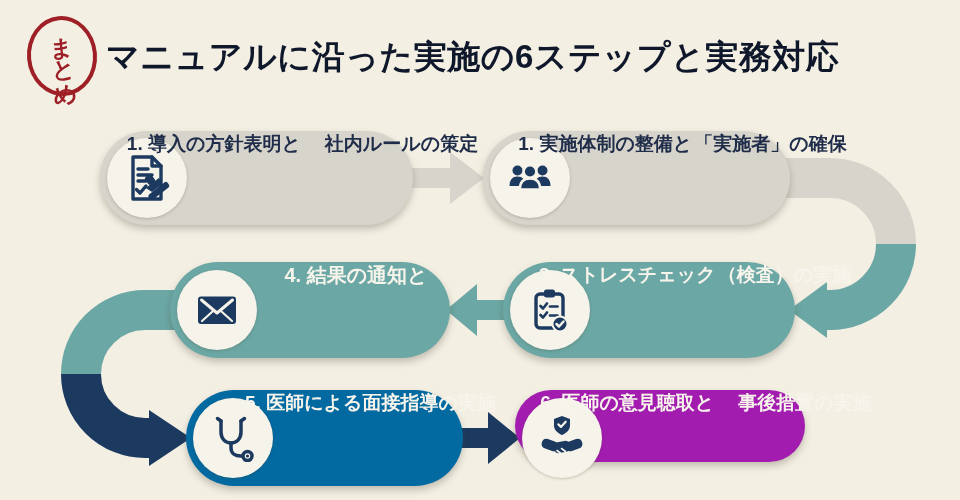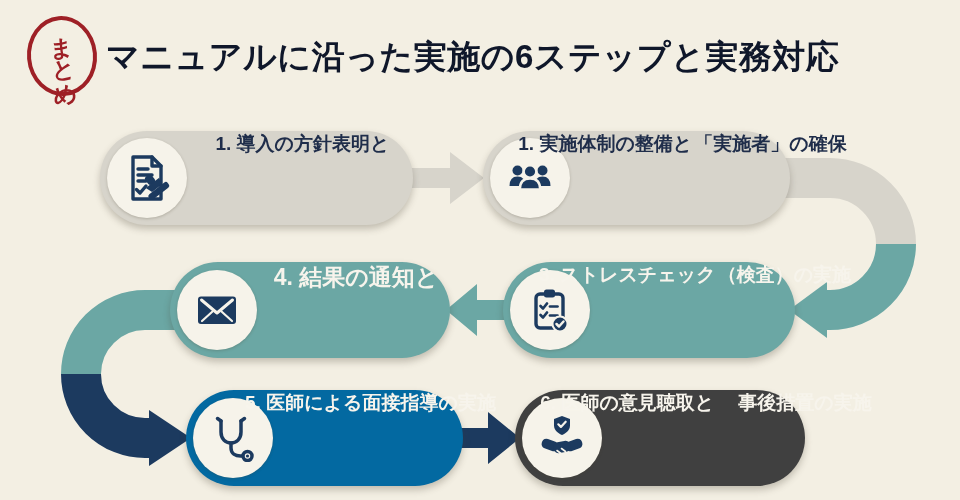--- a/index.html
+++ b/index.html
@@ -58,24 +58,24 @@
     display:flex;flex-direction:row;justify-content:center;
     font-size:19px;font-weight:700;line-height:1.38;
     white-space:nowrap;
   }
   .step .txt span{display:block;}
   .s1{left:100px;top:131px;width:313px;height:94px;background:#d7d4cb;}
   .s2{left:483px;top:131px;width:307px;height:94px;background:#d7d4cb;}
   .s3{left:503px;top:262px;width:292px;height:96px;background:#6ba7a4;}
   .s4{left:170px;top:262px;width:280px;height:96px;background:#6ba7a4;}
   .s5{left:186px;top:390px;width:277px;height:96px;background:#0369a1;}
-  .s6{left:515px;top:390px;width:290px;height:96px;background:#404040;}
+  .s6{left:515px;top:390px;width:290px;height:72px;background:#a21caf;}
   .s1 .txt,.s2 .txt{color:#1f2d4a;}
   .s3 .txt,.s4 .txt,.s5 .txt,.s6 .txt{color:#f7f4ec;}
-  .s4 .txt{font-size:23px;}
+  .s4 .txt{font-size:20px;}
   .s1 .line2,.s6 .line2{margin-left:24px;}
   .s5 .line2{margin-left:0;}
   .s2 .line2,.s3 .line2,.s4 .line2{margin-left:2px;}
   .icon{width:48px;height:48px;}
 </style>
 </head>
 <body>
 
 <div class="canvas">
 
@@ -122,20 +122,21 @@
         </g>
         <g fill="#1c3a5f" transform="rotate(-38 33 35)">
           <rect x="30" y="19" width="8" height="10" rx="3"></rect>
           <path d="M25.5 28 h17 l-2.5 7 h-12 Z"></path>
           <rect x="22" y="35" width="24" height="6.5" rx="2.5"></rect>
         </g>
       </svg>
     </div>
     <div class="txt">
       <span class="line1">1. 導入の方針表明と</span>
+      <span class="line2">社内ルールの策定</span>
     </div>
   </div>
 
   <div class="step s2 row1">
     <div class="circle">
       <svg class="icon" viewBox="0 0 48 48">
         <g fill="#1c3a5f">
           <circle cx="11.5" cy="16.5" r="5"></circle>
           <path d="M3.5 32 q0 -9.5 8 -9.5 t8 9.5 z"></path>
           <circle cx="36.5" cy="16.5" r="5"></circle>

